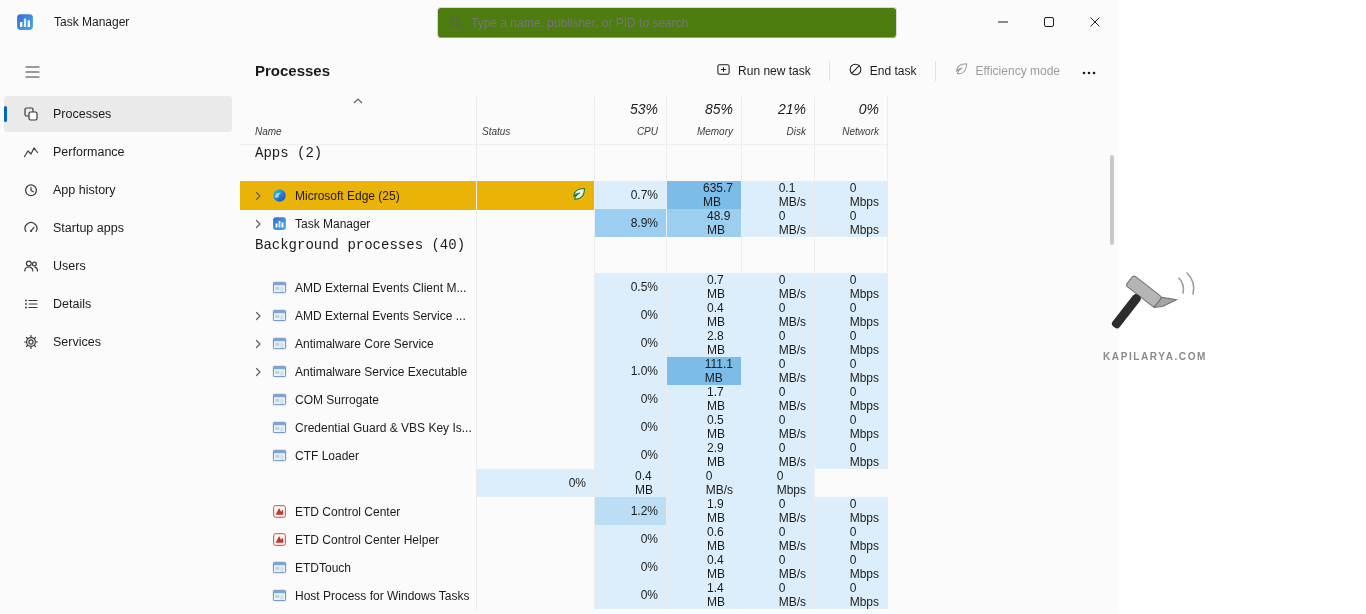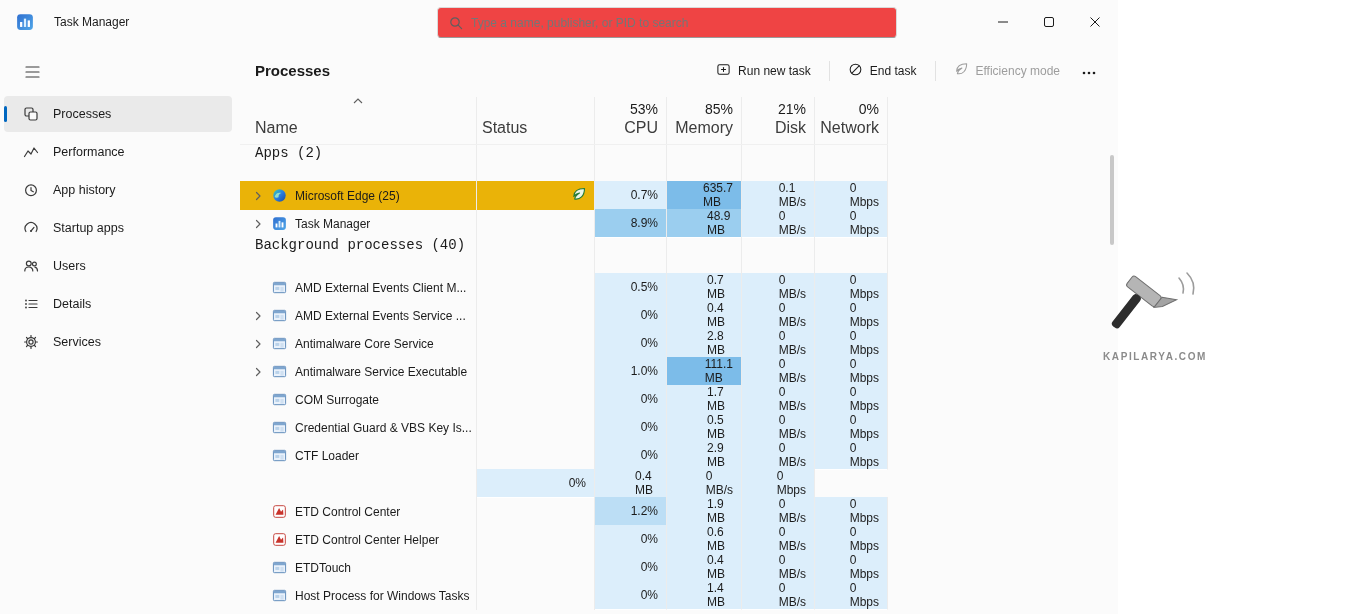--- a/index.html
+++ b/index.html
@@ -12,21 +12,21 @@
     -webkit-font-smoothing:antialiased;
   }
   .app { width:1118px; height:614px; position:relative; background:#fbfbfb; }
 
   
   .titlebar { height:44px; display:flex; align-items:center; position:relative; background:#fbfbfb; }
   .app-icon { margin-left:16px; display:flex; }
   .win-title { margin-left:20px; font-size:12px; color:#1b1b1b; }
   .search { position:absolute; left:437px; top:7px; width:460px; height:31px;
     border:1px solid #dadada; border-bottom:1px solid #9a9a9a; border-radius:4px;
-    background:#ef4444; display:flex; align-items:center; }
+    background:#4d7c0f; display:flex; align-items:center; }
   .search .sicon { margin:0 8px 0 11px; display:flex; }
   .search input { flex:1; border:none; outline:none; background:transparent; font:inherit; font-size:12px; color:#1b1b1b; padding:0; }
   .search input::placeholder { color:#767676; }
   .win-controls { margin-left:auto; display:flex; height:100%; }
   .win-controls button { width:46px; height:100%; border:none; background:transparent; display:flex; align-items:center; justify-content:center; padding:0; cursor:default; }
 
   
   .layout { display:flex; height:570px; background:#fbfbfb; }
   .sidebar { width:240px; flex:none; padding-top:8px; }
   .hamburger { margin:4px 0 8px 14px; width:36px; height:32px; border:none; background:transparent; border-radius:4px; display:flex; align-items:center; justify-content:center; padding:0; }
@@ -42,22 +42,22 @@
   .page-title { font-size:15px; font-weight:700; margin:0; }
   .toolbar { margin-left:auto; display:flex; align-items:center; gap:2px; }
   .tbtn { display:flex; align-items:center; gap:7px; border:none; background:transparent; font:inherit; font-size:12px; color:#1b1b1b; padding:7px 10px; border-radius:4px; cursor:default; }
   .tbtn.disabled { color:#9d9d9d; }
   .tsep { width:1px; height:20px; background:#e2e2e2; margin:0 6px; }
 
   
   .thead, .trow { display:grid; grid-template-columns:237px 118px 72px 75px 73px 73px; width:648px; }
   .cell { border-right:1px solid #ececec; }
   .thead { height:48px; border-bottom:1px solid #f0f0f0; }
-  .thead .cell { position:relative; }
-  .col-label { position:absolute; bottom:7px; left:15px; font-size:16px; color:#3c3c3c;text-align:center; }
+  .thead .cell { position:relative;font-style:italic; }
+  .col-label { position:absolute; bottom:7px; left:15px; font-size:10px; color:#3c3c3c;text-align:center; }
   .thead .status-col .col-label { left:5px; }
   .thead .val-col .col-label { left:auto; right:8px; }
   .col-total { position:absolute; top:4px; right:8px; font-size:14px; color:#1b1b1b; }
   .sort-caret { position:absolute; top:1px; left:50%; transform:translateX(-50%); display:flex; }
 
   .trow { height:28px; }
   .trow.group-row { height:36px; }
   .group-row .name-col { display:flex; align-items:flex-start; padding:0 0 14px 15px;font-family:Liberation Mono, monospace; }
   .group-label { font-size:14px; color:#1b1b1b; white-space:nowrap; }
   .proc-row .name-col { display:flex; align-items:center; padding-left:13px; overflow:hidden; }

